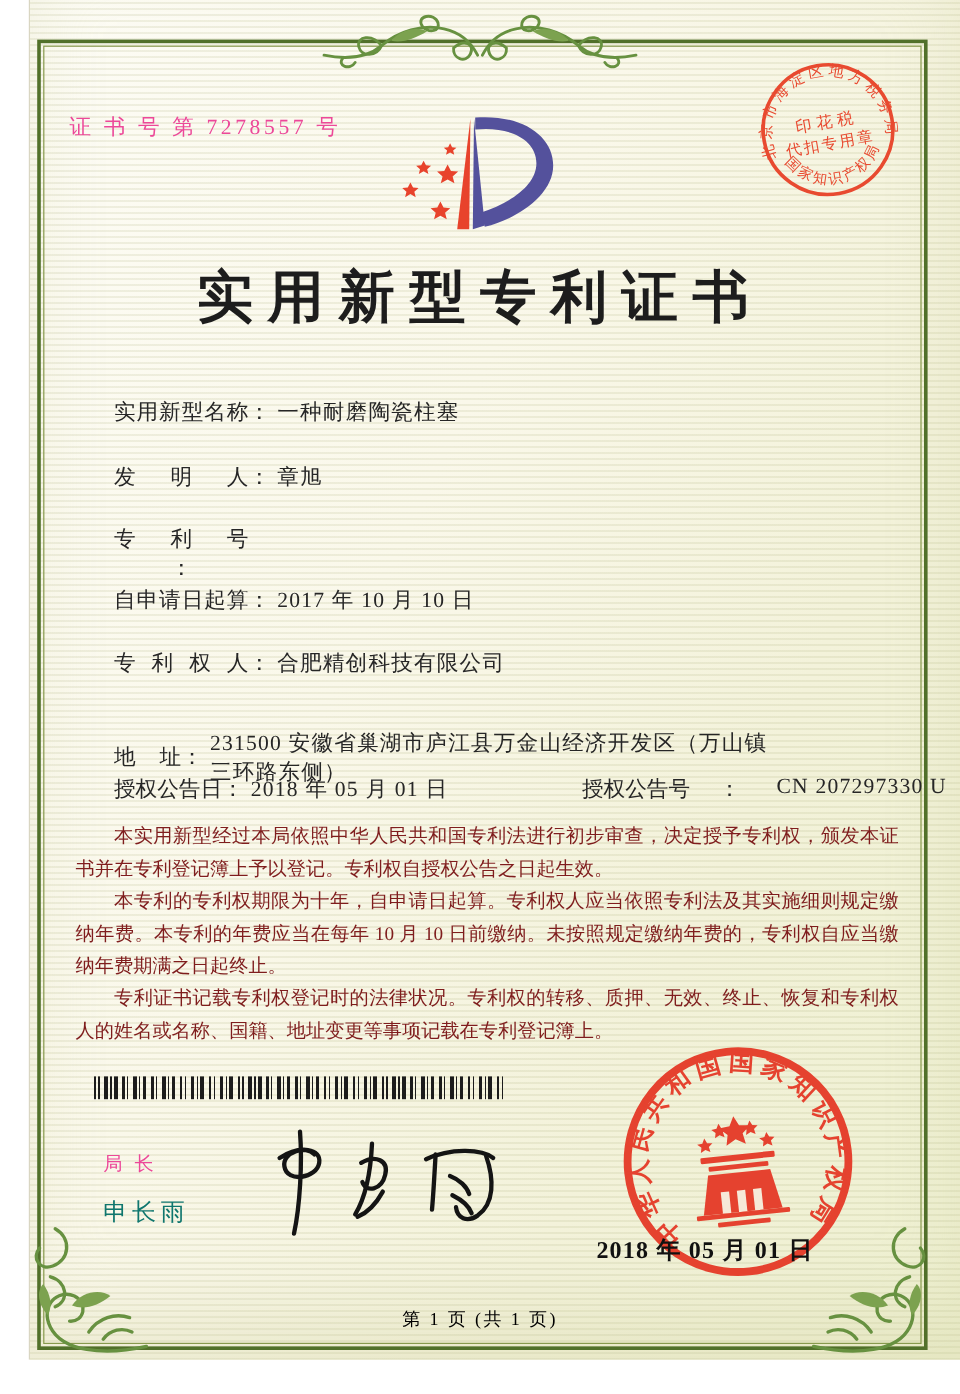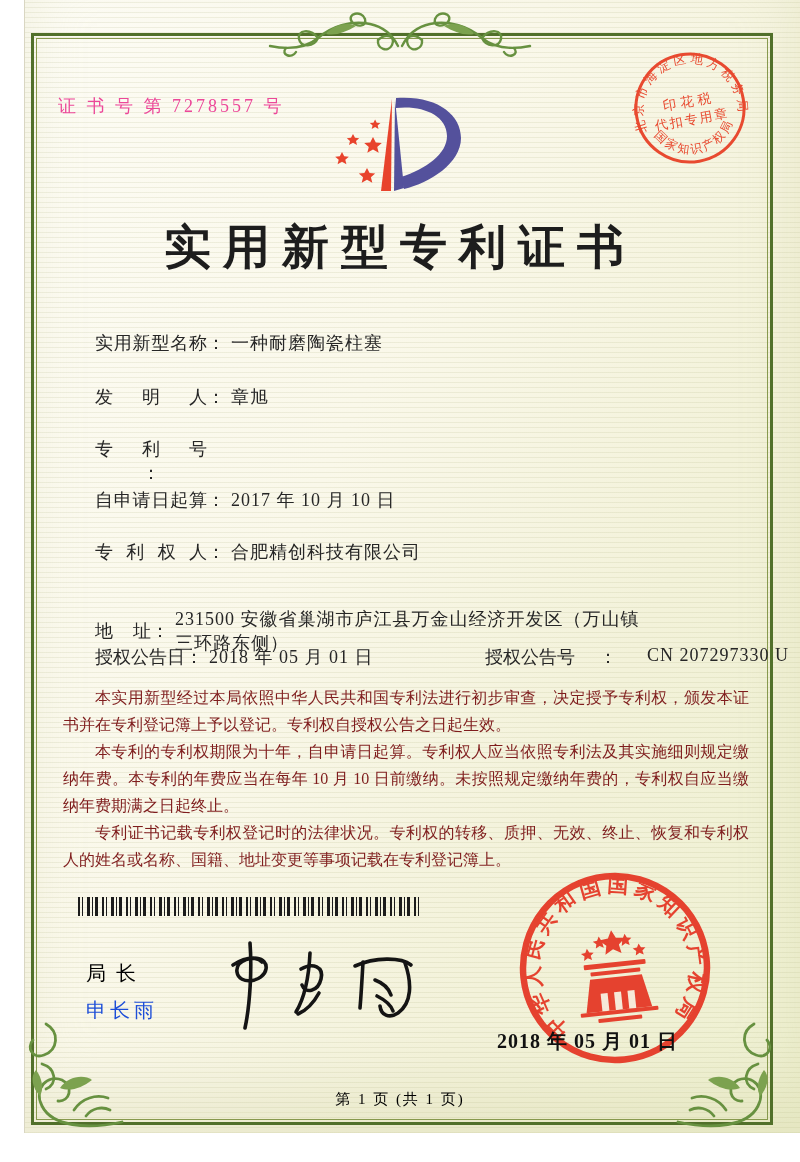--- a/index.html
+++ b/index.html
@@ -42,22 +42,22 @@
   .barcode{left:78px;top:897px;width:344px;height:19px;
     background:
       repeating-linear-gradient(90deg,
         #1c1c1c 0 2px, rgba(0,0,0,0) 2px 4px,
         #1c1c1c 4px 5px, rgba(0,0,0,0) 5px 9px,
         #1c1c1c 9px 12px, rgba(0,0,0,0) 12px 14px,
         #1c1c1c 14px 15px, rgba(0,0,0,0) 15px 17px,
         #1c1c1c 17px 20px, rgba(0,0,0,0) 20px 24px);
   }
 
-  .officer-title{left:86px;top:960px;font-size:20px;letter-spacing:10px;color:#000000;}
-  .officer-name{left:86px;top:997px;font-size:20px;letter-spacing:4px;color:#1d4ed8;}
+  .officer-title{left:86px;top:960px;font-size:16px;letter-spacing:10px;color:#ec4899;}
+  .officer-name{left:86px;top:997px;font-size:20px;letter-spacing:4px;color:#0f766e;}
 
   .seal-date{left:497px;top:1028px;font-size:20px;font-weight:600;letter-spacing:1px;color:#111;z-index:6;}
 
   .footer{left:24px;top:1090px;width:752px;text-align:center;font-size:15px;letter-spacing:2px;color:#000000;}
 
   .svg-abs{position:absolute;}
 </style>
 </head>
 <body>
 

